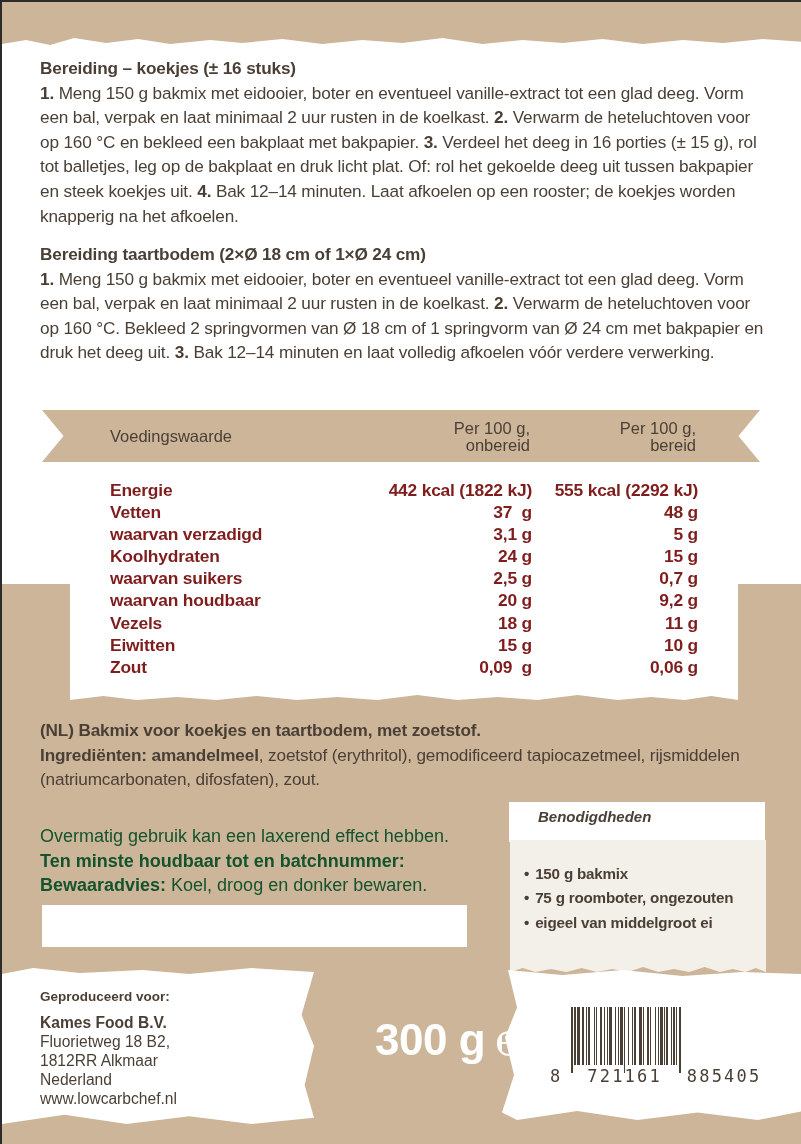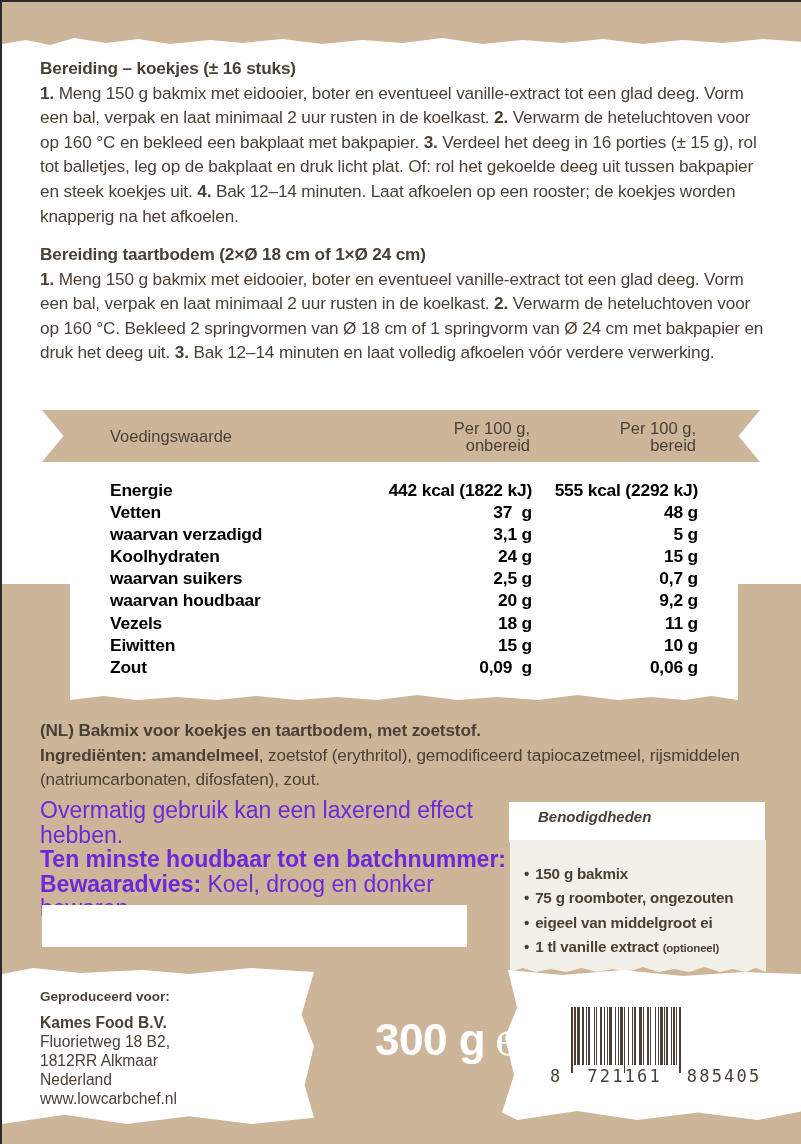--- a/index.html
+++ b/index.html
@@ -35,29 +35,29 @@
   #nutri-banner {
     left: 40px; top: 408px; width: 718px; height: 52px; background: #cdb59a;
     clip-path: polygon(0 0, 100% 0, 97% 50%, 100% 100%, 0 100%, 3% 50%);
   }
   .nh { position: absolute; font-size: 16.5px; line-height: 17px; color: #4a3f35; }
   #nh-label { left: 108px; top: 426px; }
   #nh-col1 { left: 400px; top: 418px; width: 128px; text-align: right; }
   #nh-col2 { left: 570px; top: 418px; width: 124px; text-align: right; }
 
   #nutri-rows { left: 108px; top: 477px; width: 590px; }
-  .nrow { display: flex; height: 22.1px; font-size: 17.4px; font-weight: bold; line-height: 22px; color: #000000; letter-spacing: -0.2px; }
+  .nrow { display: flex; height: 22.1px; font-size: 17.4px; font-weight: bold; line-height: 22px; color: #7f1d1d; letter-spacing: -0.2px; }
   .nrow .n-label { width: 260px; }
   .nrow .n-v1 { width: 162px; text-align: right; }
   .nrow .n-v2 { width: 166px; text-align: right; }
 
   
   #ingredients { left: 38px; top: 716px; width: 720px; font-size: 17.2px; line-height: 24.5px; color: #4a3f35; letter-spacing: -0.15px; }
   #ingredients b { font-weight: bold; }
-  #warnings { left: 38px; top: 796px; width: 470px; font-size: 23px; line-height: 24.5px; color: #6d28d9; }
+  #warnings { left: 38px; top: 822px; width: 470px; font-size: 18px; line-height: 24.5px; color: #14532d; }
   #warnings b { font-weight: bold; }
 
   #batch-box { left: 40px; top: 903px; width: 425px; height: 42px; }
 
   
   #ben-header { left: 507px; top: 800px; width: 256px; height: 40px; }
   #ben-title { left: 536px; top: 806px; font-size: 15px; font-weight: bold; font-style: italic; color: #4a3f35; }
   #ben-body { left: 508px; top: 838px; width: 256px; height: 132px; background: #f3efe9; }
   #ben-list { left: 522px; top: 860px; list-style: none; }
   #ben-list li { font-size: 15.2px; font-weight: bold; line-height: 24.3px; color: #4a3f35; letter-spacing: -0.2px; }
@@ -173,21 +173,20 @@
 
 <div id="batch-box" class="abs white"></div>
 
 <div id="ben-header" class="abs white"></div>
 <div id="ben-title" class="abs">Benodigdheden</div>
 <div id="ben-body" class="abs torn-bottom-r"></div>
 <ul id="ben-list" class="abs">
   <li><span>150 g bakmix</span></li>
   <li><span>75 g roomboter, ongezouten</span></li>
   <li><span>eigeel van middelgroot ei</span></li>
-  <li><span>1 tl vanille extract </span><small>(optioneel)</small></li>
 </ul>
 
 <div id="foot-left" class="abs white"></div>
 <div id="foot-right" class="abs white"></div>
 
 <div id="producer" class="abs">
   <div class="p-head">Geproduceerd voor:</div>
   <div class="p-company">Kames Food B.V.</div>
   <div class="p-line">Fluorietweg 18 B2,</div>
   <div class="p-line">1812RR Alkmaar</div>

